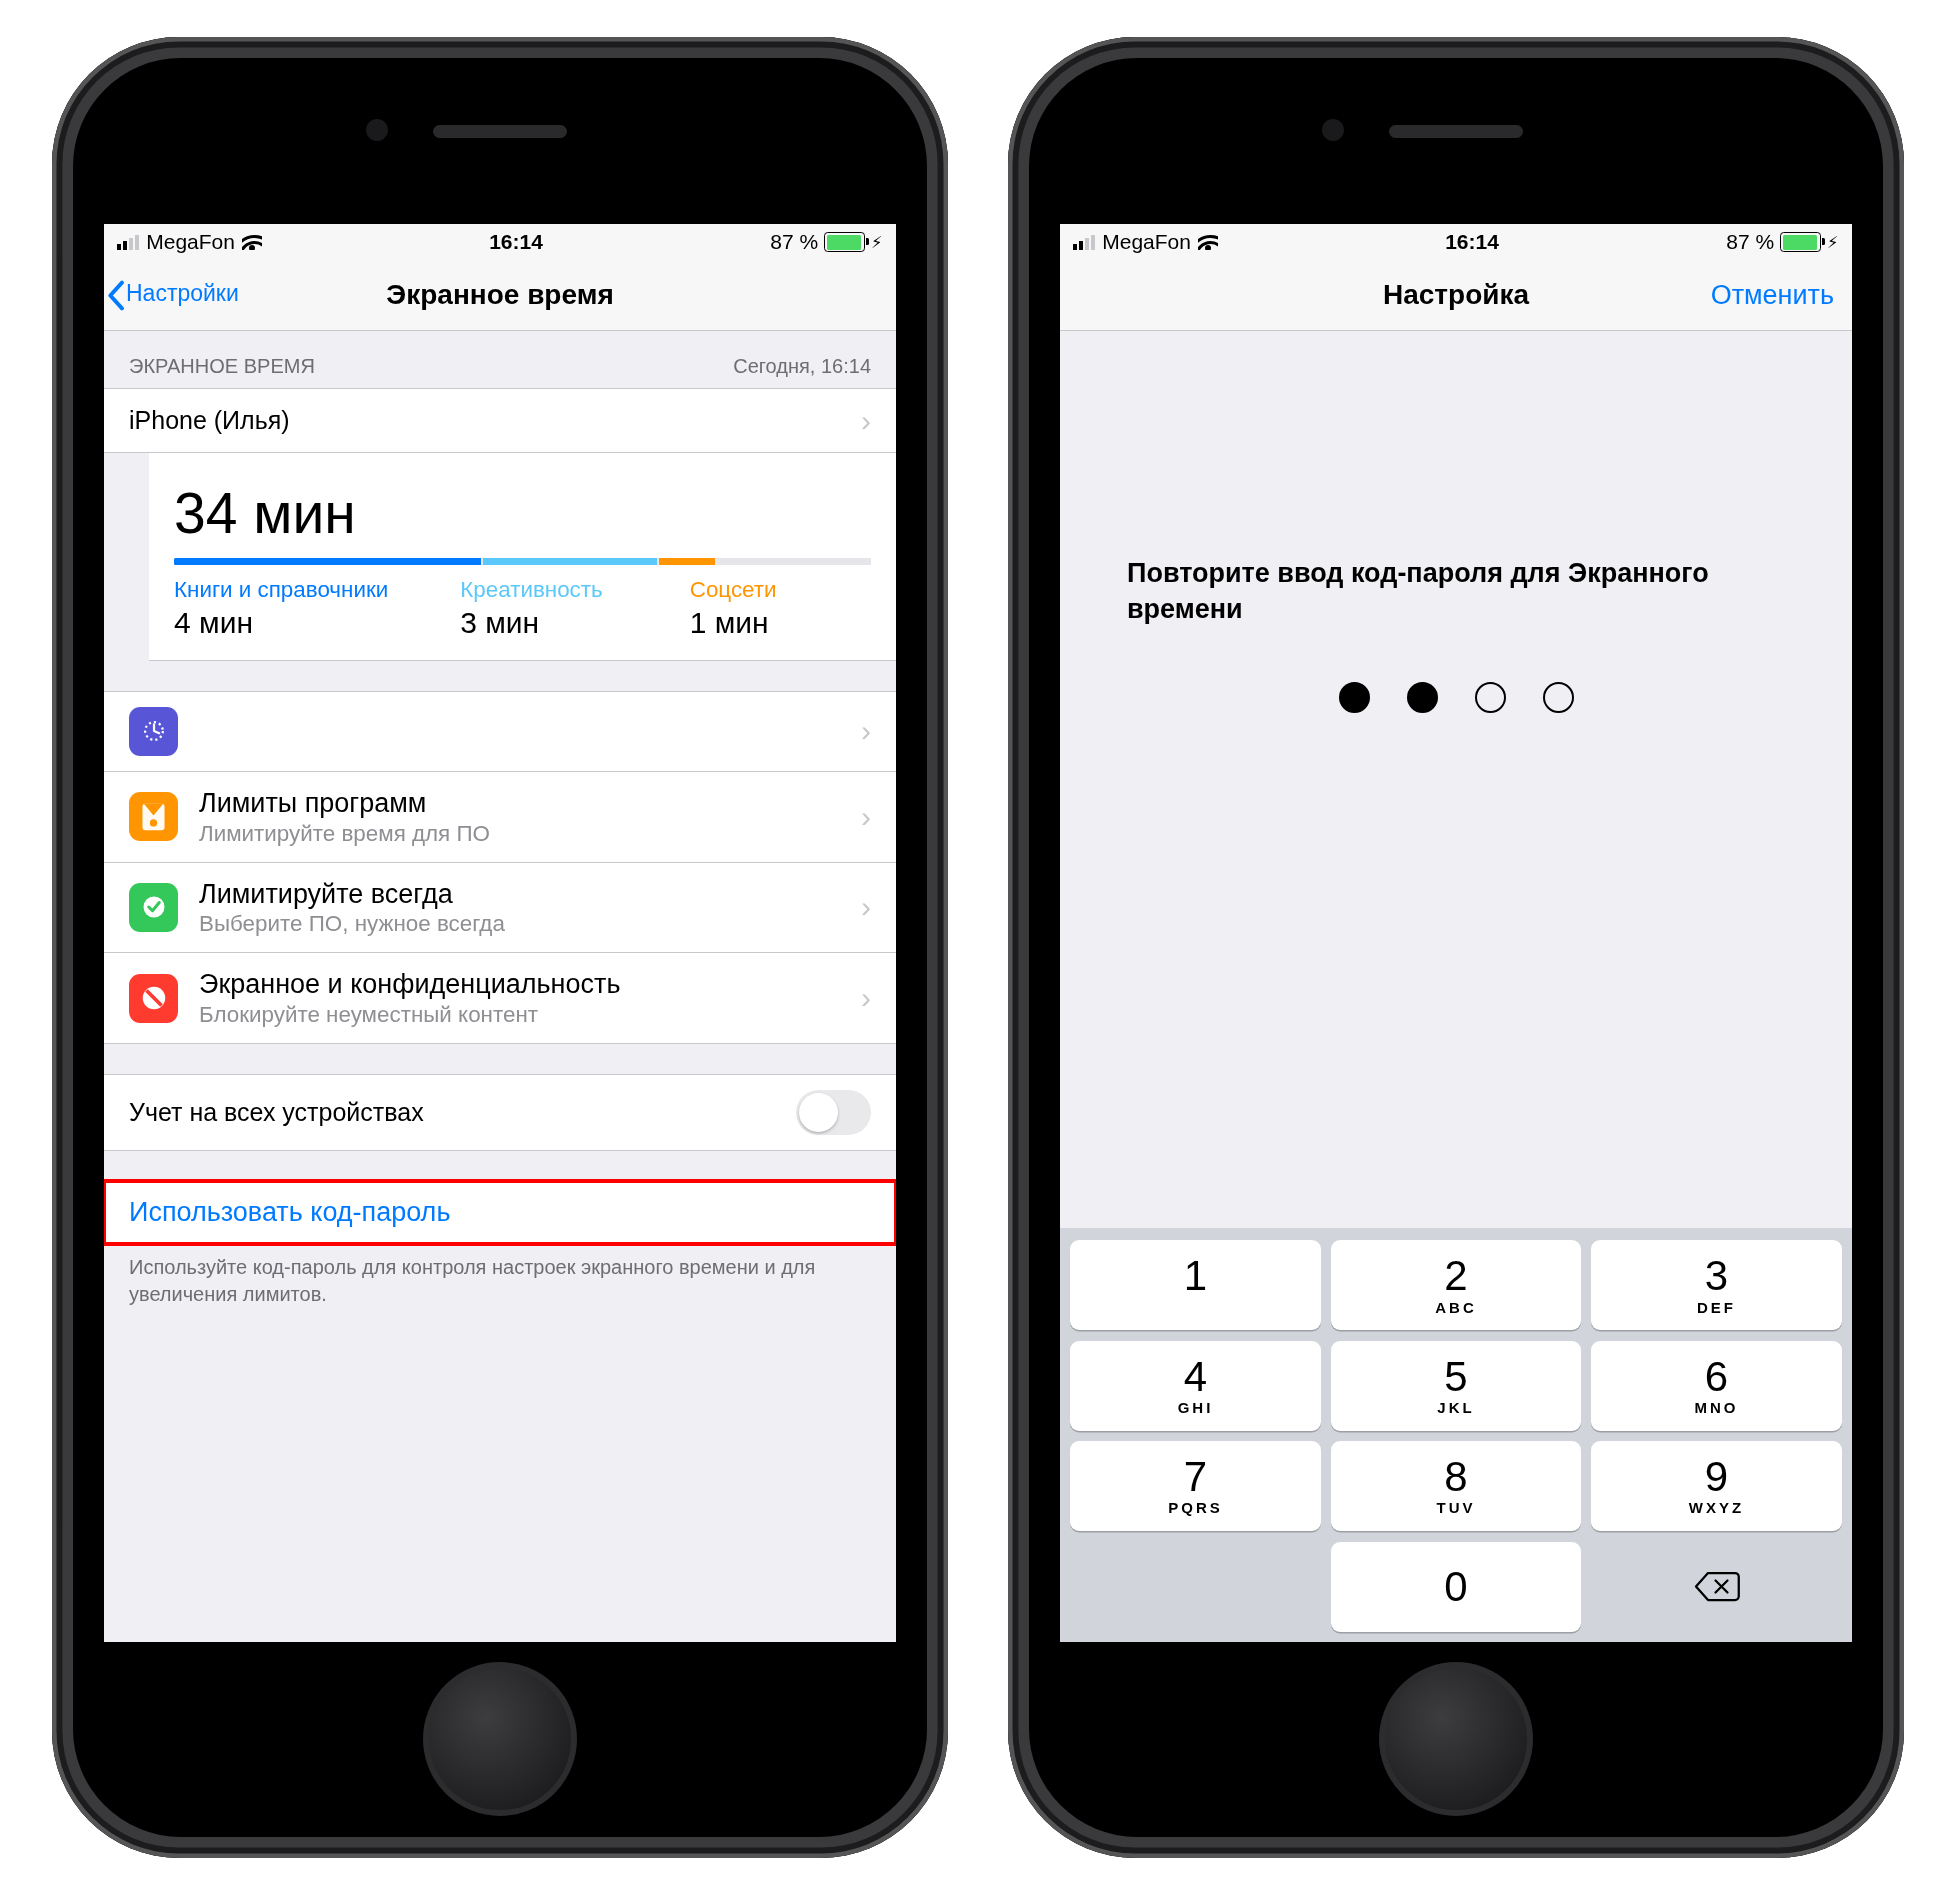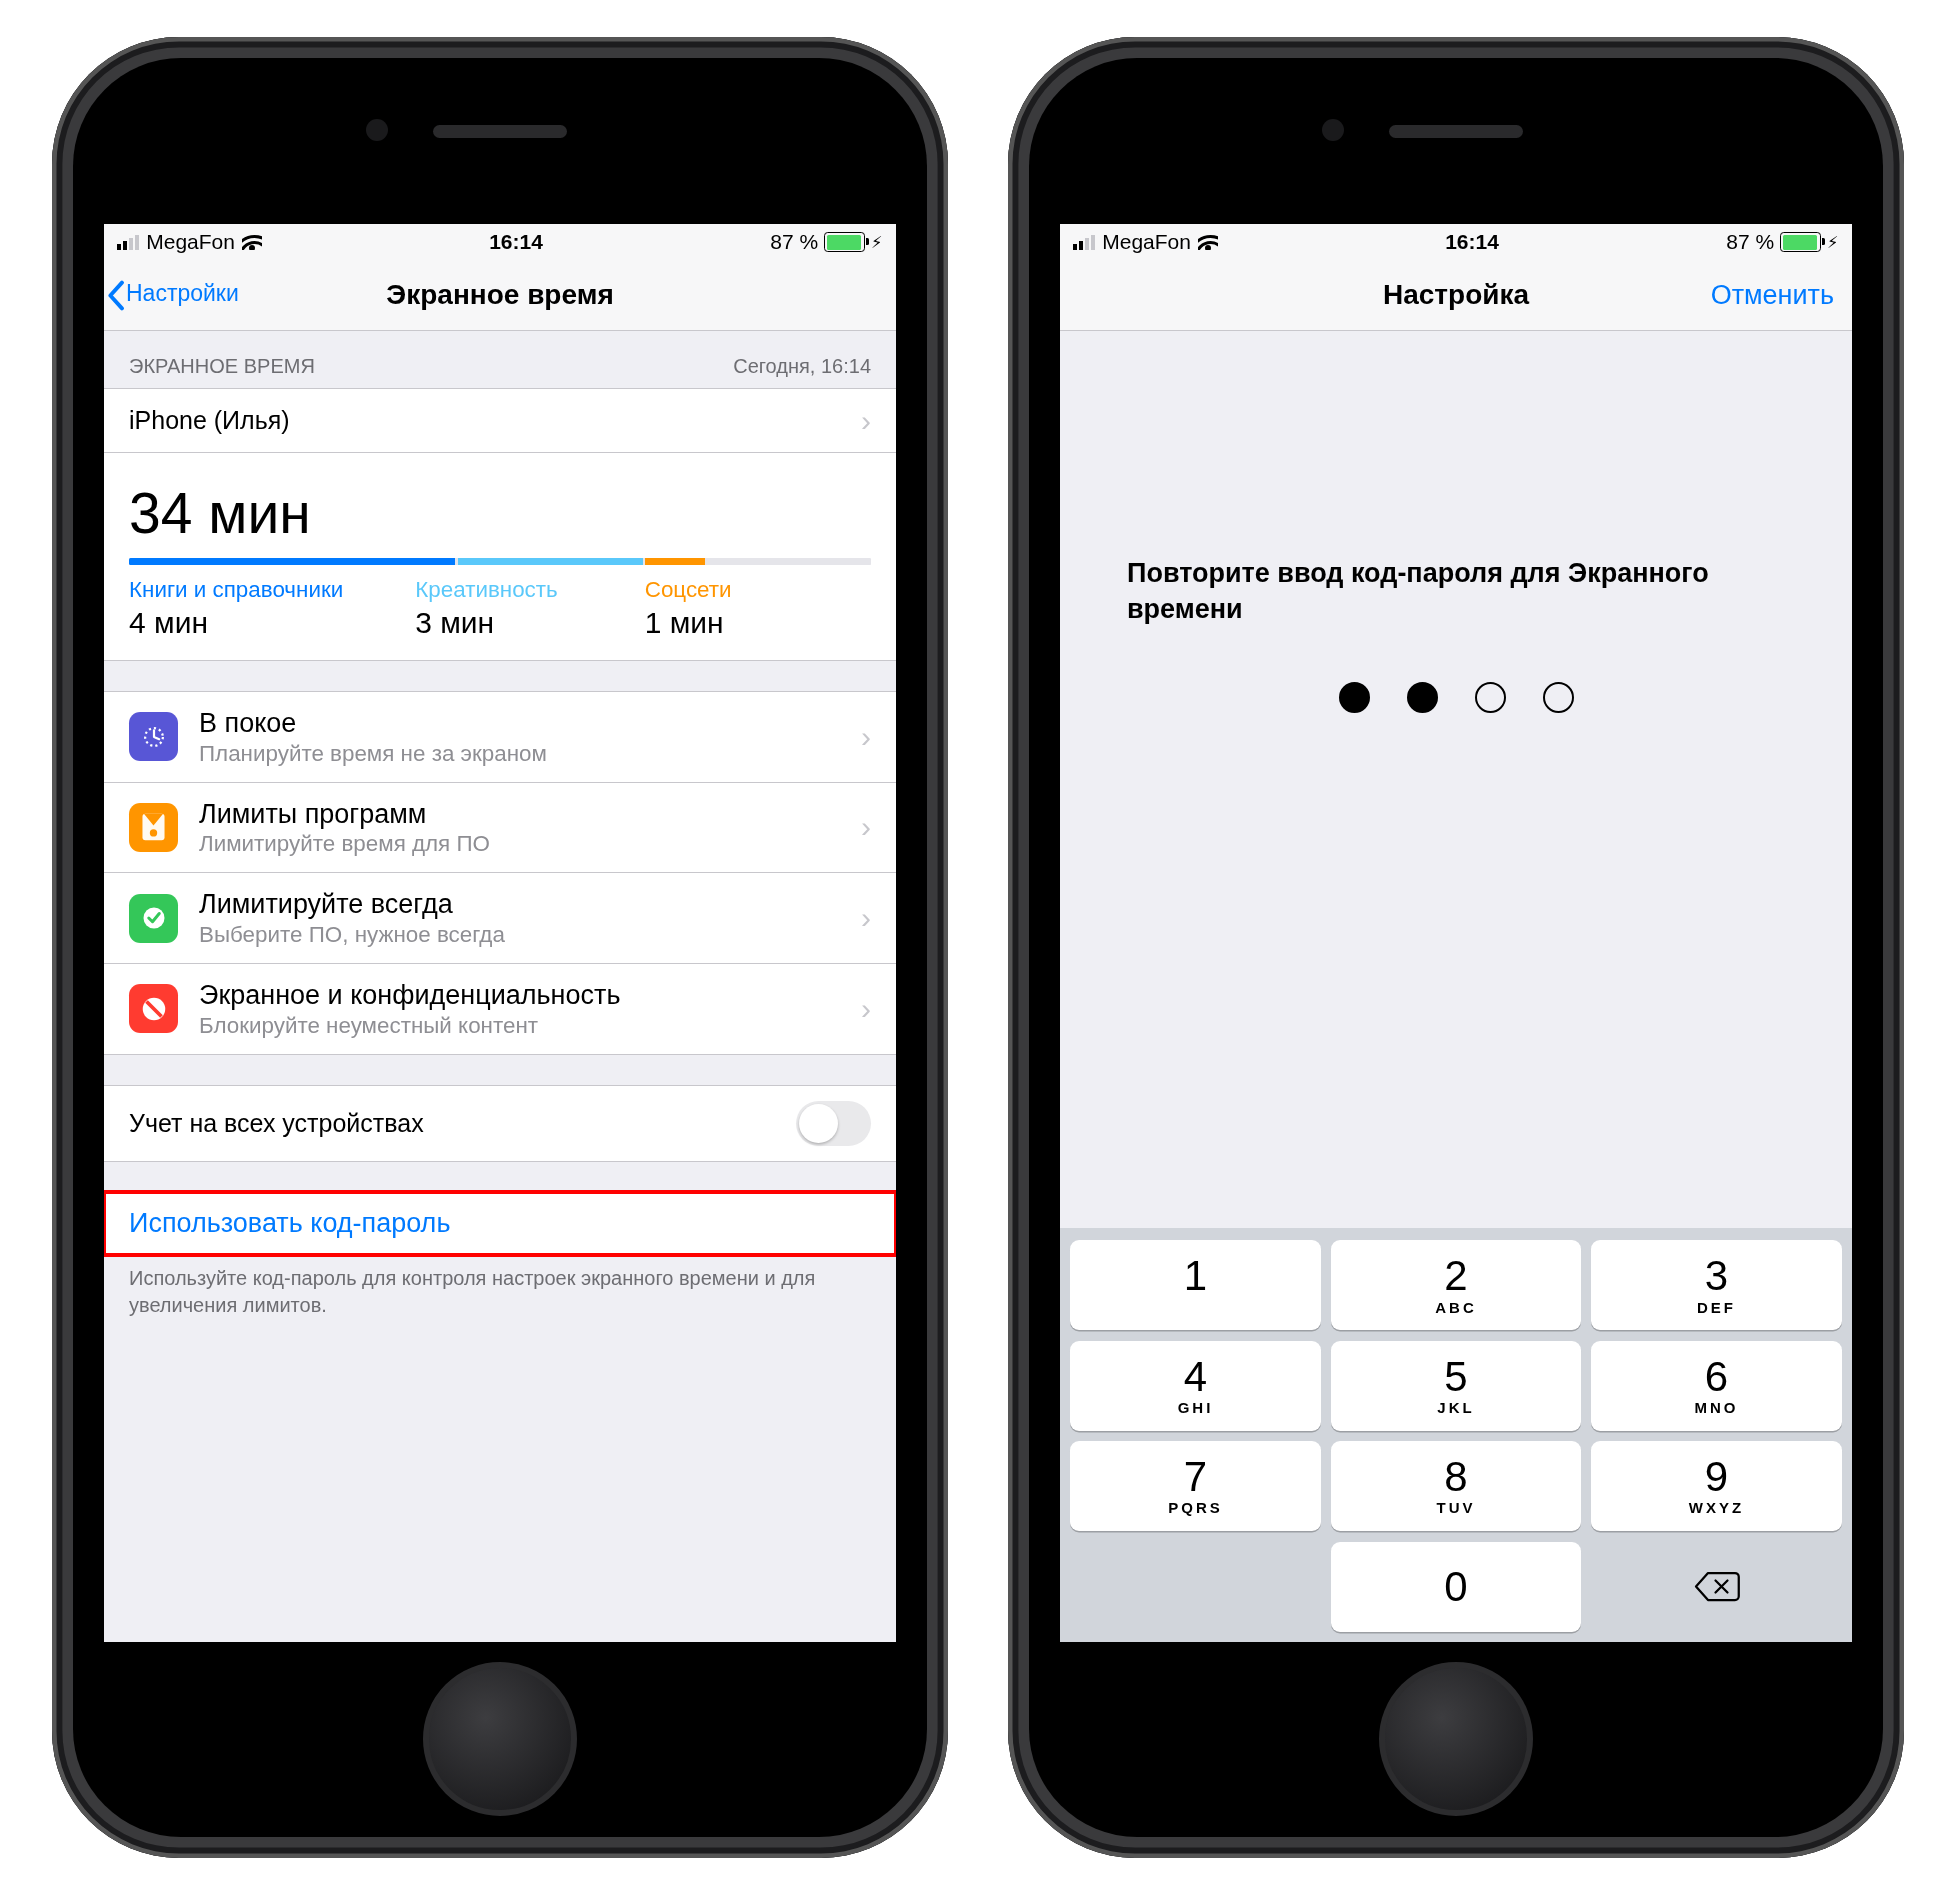--- a/index.html
+++ b/index.html
@@ -42,21 +42,21 @@
   .nav .back{display:flex;color:var(--ios-blue);font-size:23px;padding-left:1px;}
   .nav .back svg{width:21px;height:31px;}
   .nav .title{position:absolute;left:0;right:0;text-align:center;font-weight:600;font-size:28px;}
   .nav .action{margin-left:auto;padding-right:18px;color:var(--ios-blue);font-size:27px;}
   
   .ghead{display:flex;justify-content:space-between;padding:24px 25px 10.4px;font-size:20px;color:#6d6d72;text-transform:uppercase;}
   .ghead .r{text-transform:none;}
   .cell{background:#fff;border-top:0.7px solid var(--ios-sep);border-bottom:0.7px solid var(--ios-sep);padding:16.4px 25px;display:flex;align-items:center;position:relative;}
   .cell+.cell{border-top:none;}
   .cell .disc{margin-left:auto;color:#c7c7cc;font-size:30px;line-height:1;}
-  .cell.sub{display:block;padding:13.4px 25px 19.4px;}
+  .cell.sub{display:block;padding:13.4px 25px 19.4px;margin-left:45px;}
   .big{font-size:57px;font-weight:300;margin:13.4px 0 12px;}
   .bar{height:7.5px;border-radius:1.5px;display:flex;overflow:hidden;background:#e5e5ea;gap:2.2px;}
   .bar span{display:block;height:100%;}
   .legend{display:flex;margin-top:12px;font-size:21px;}
   .legend .col{flex:0 0 auto;display:flex;flex-direction:column;gap:3px;}
   .legend .lbl{font-size:22.4px;}
   .legend .val{color:#000;font-size:30px;}
   .group{margin-top:30px;}
   .group .cell{padding:15px 25px;}
   .appicon{width:49px;height:49px;border-radius:11.2px;margin-right:21px;flex:0 0 49px;display:flex;align-items:center;justify-content:center;}
@@ -164,24 +164,20 @@
       </div>
 
       <div class="group" id="rows-left">
             <div class="cell">
               <div class="appicon" style="background:#5856d6">
                 <svg width="28" height="28" viewBox="0 0 38 38">
                   <circle cx="19" cy="19" r="12" fill="none" stroke="#fff" stroke-width="3" stroke-dasharray="3 4"></circle>
                   <path d="M19 19 L19 10 M19 19 L26 22" stroke="#fff" stroke-width="3" stroke-linecap="round"></path>
                 </svg>
               </div>
-              <div class="celltxt">
-                <div class="t">В покое</div>
-                <div class="s">Планируйте время не за экраном</div>
-              </div>
               <span class="disc">›</span>
             </div>
             <div class="cell">
               <div class="appicon" style="background:#ff9500">
                 <svg width="25" height="30" viewBox="0 0 34 40">
                   <path d="M6 2 h22 a4 4 0 0 1 4 4 v28 a4 4 0 0 1 -4 4 h-22 a4 4 0 0 1 -4 -4 v-28 a4 4 0 0 1 4 -4 z" fill="#fff" opacity=".95"></path>
                   <path d="M4 2 h26 l-13 16 z" fill="#ff9500"></path>
                   <circle cx="17" cy="28" r="5" fill="#ff9500"></circle>
                 </svg>
               </div>

